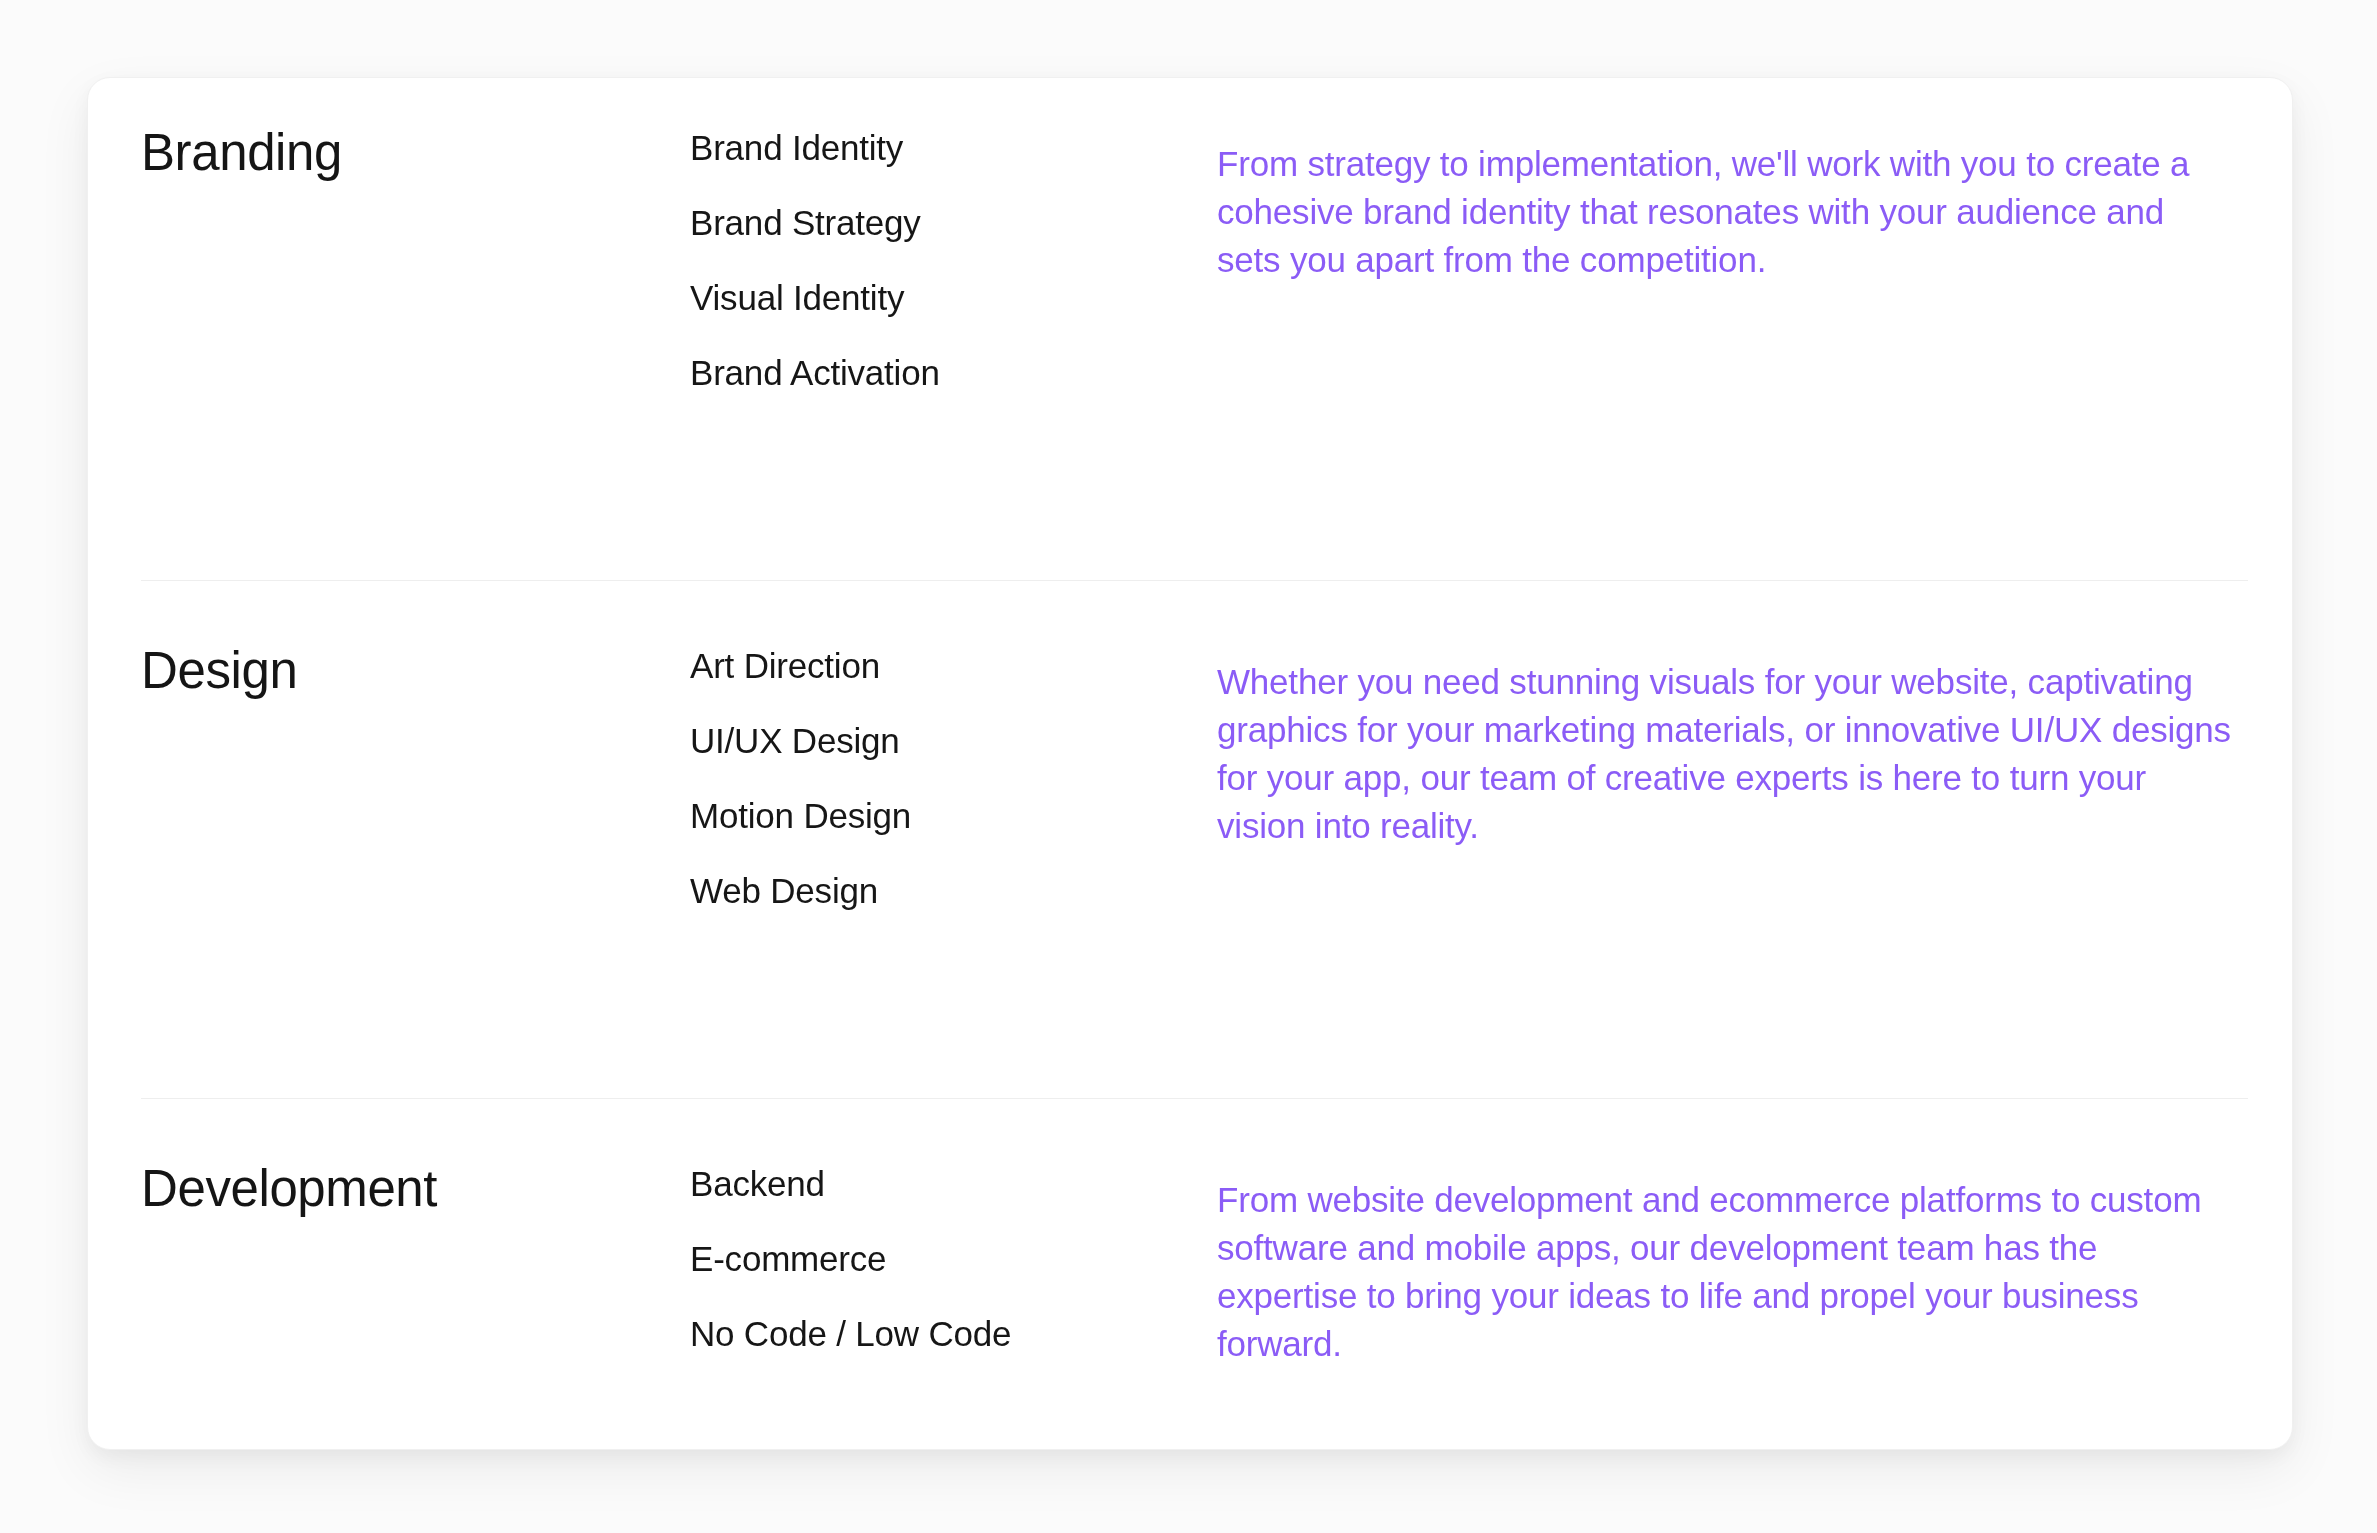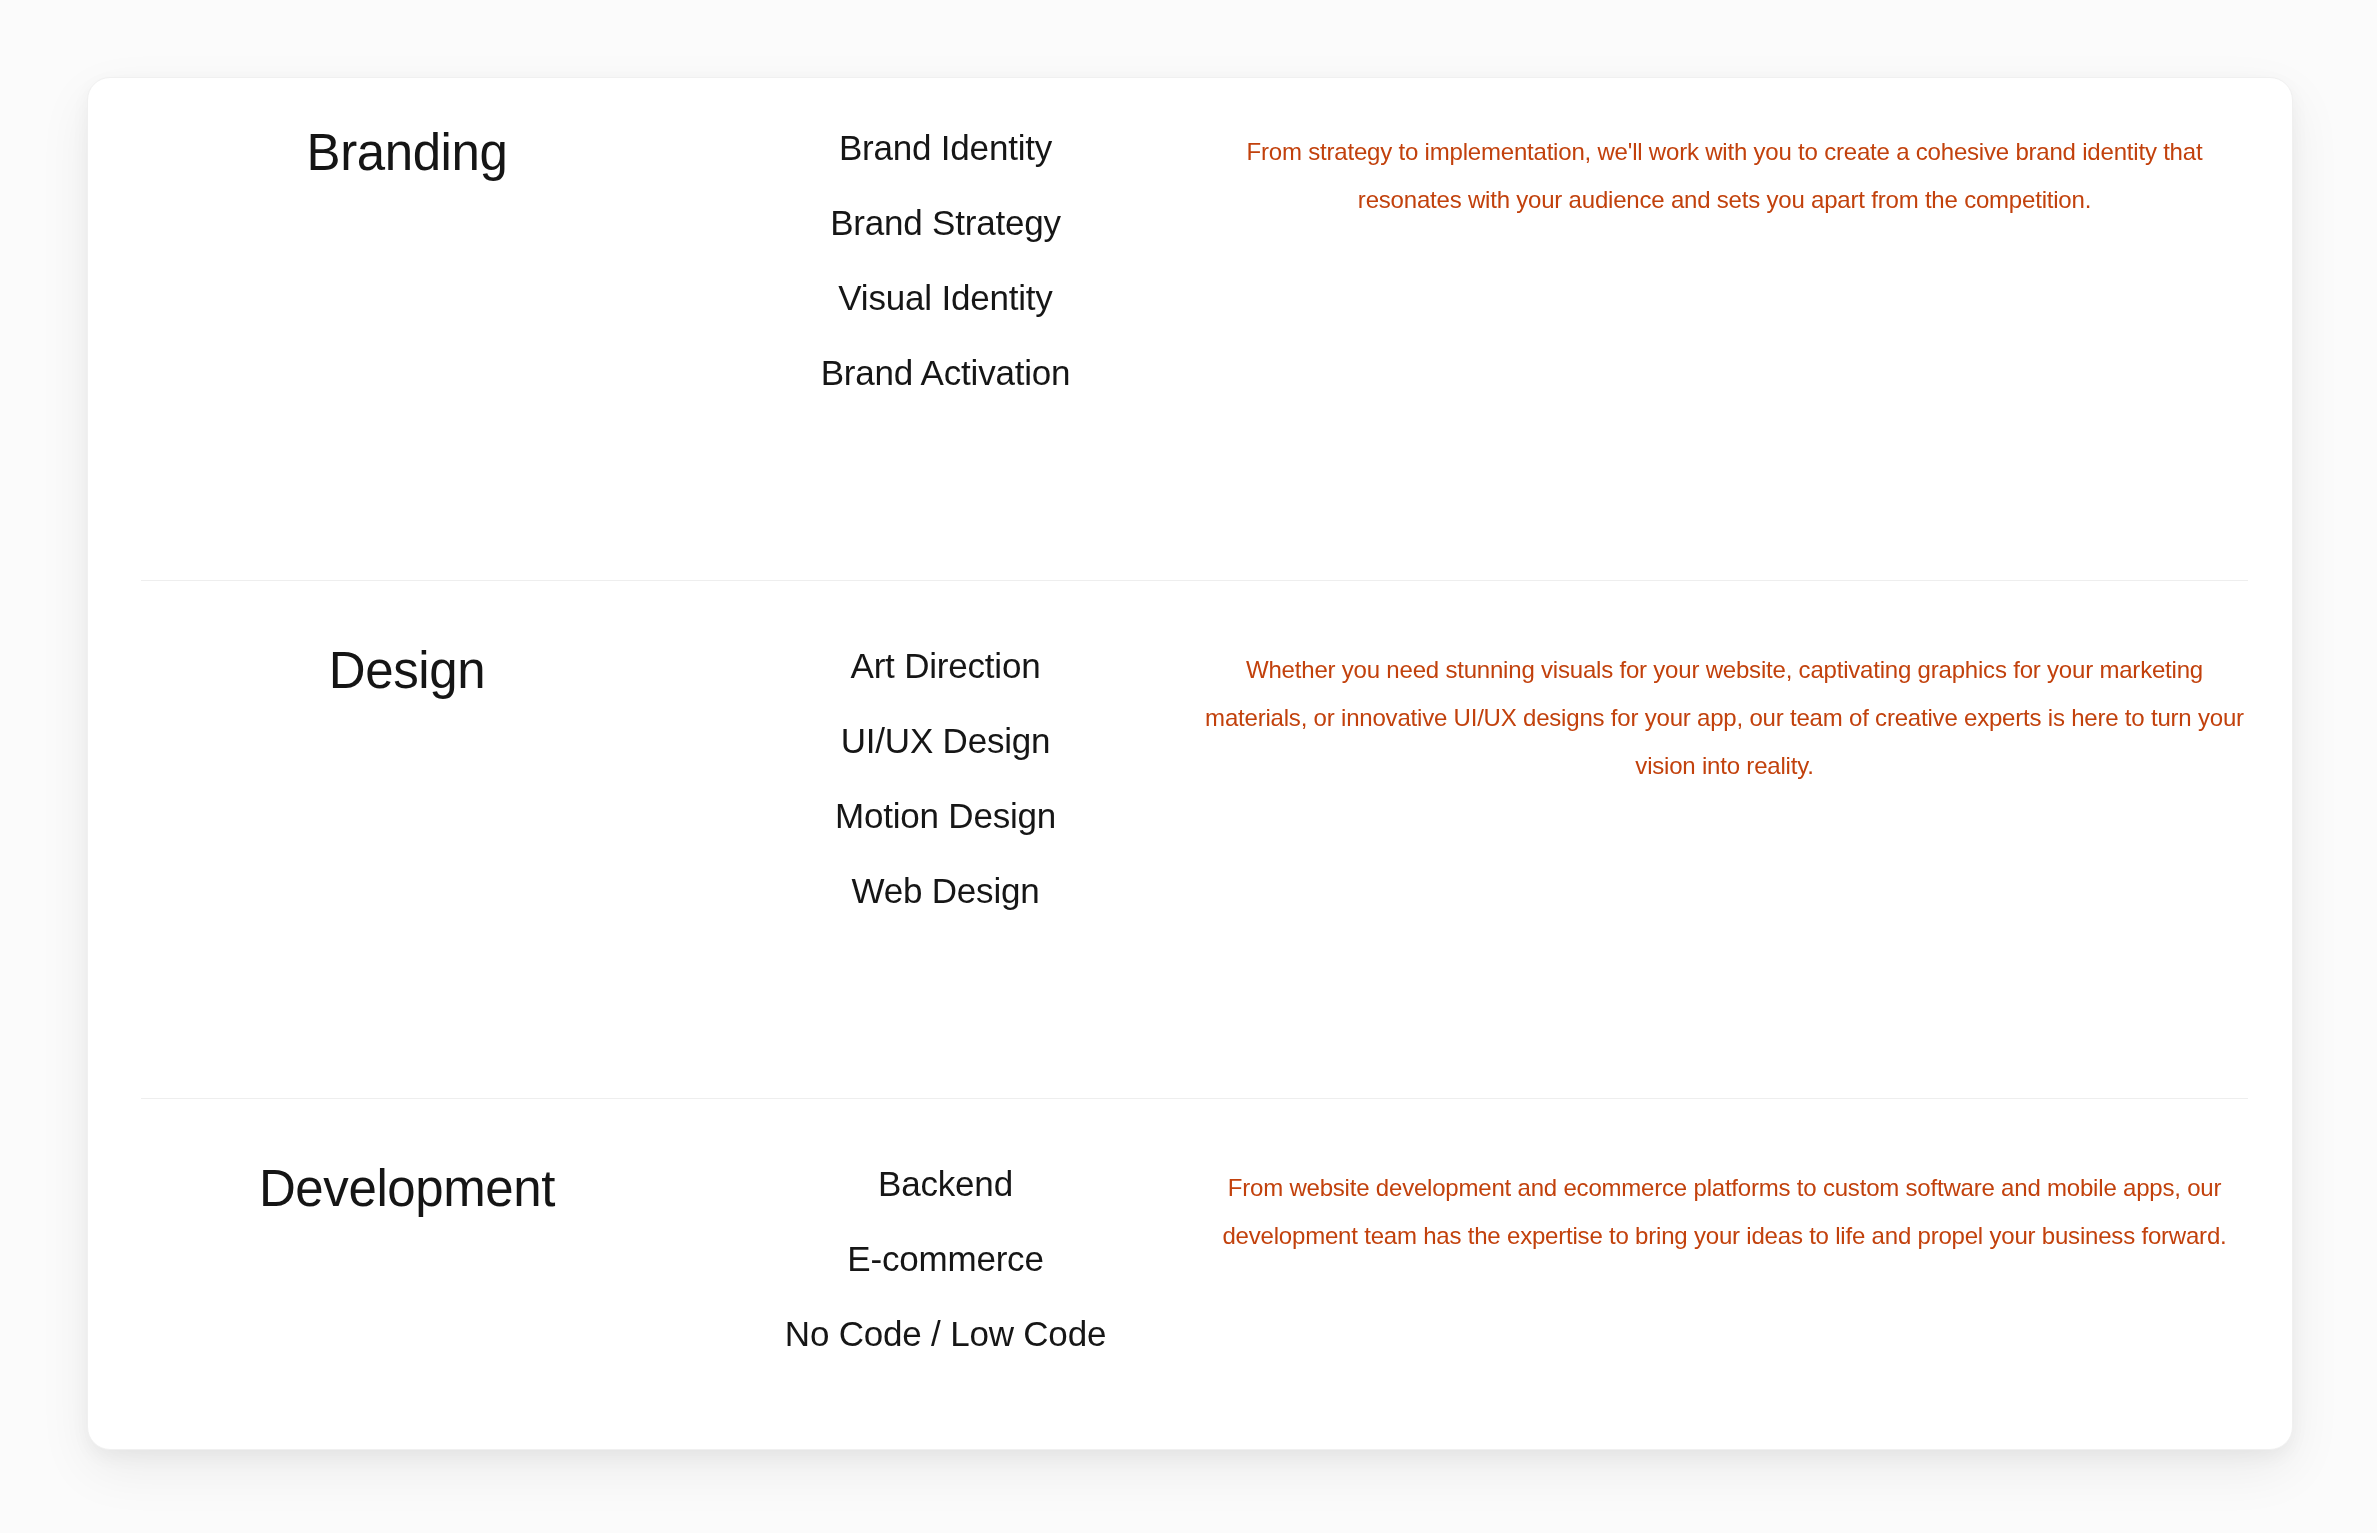--- a/index.html
+++ b/index.html
@@ -14,21 +14,20 @@
   .card {
     box-sizing: border-box;
     width: 2206px;
     min-height: 1373px;
     margin: 77px 0 0 87px;
     background: #ffffff;
     border: 1.5px solid #f0f0f0;
     border-radius: 23px;
     box-shadow: 0 20px 54px rgba(0,0,0,0.065), 0 6.1px 18.4px rgba(0,0,0,0.045);
     padding: 0 44px 0 53px;
-    text-align: center;
   }
   .section {
     display: grid;
     grid-template-columns: 532px 528px 1fr;
     align-items: start;
     padding: 61px 0 183px 0;
   }
   .section:first-child { padding-top: 46px; }
   .section:last-child  { padding-bottom: 19px; }
   .section + .section  { border-top: 1.5px solid #eeeeee; }
@@ -49,26 +48,26 @@
   .service-list li {
     font-size: 35px;
     line-height: 48px;
     letter-spacing: -0.2px;
     color: #161616;
     margin: 0 0 27px 17px;
   }
   .service-list li:last-child { margin-bottom: 0; }
 
   .section-desc {
-    margin: 4px;
+    margin: 16px;
     max-width: 1068px;
-    font-size: 24px;
+    font-size: 35px;
     line-height: 48px;
     letter-spacing: -0.2px;
-    color: #c2410c;
+    color: #8b5cf6;
   }
 </style>
 </head>
 <body>
 
 <main class="card">
 
   <section class="section">
     <h2 class="section-title">Branding</h2>
     <ul class="service-list">

